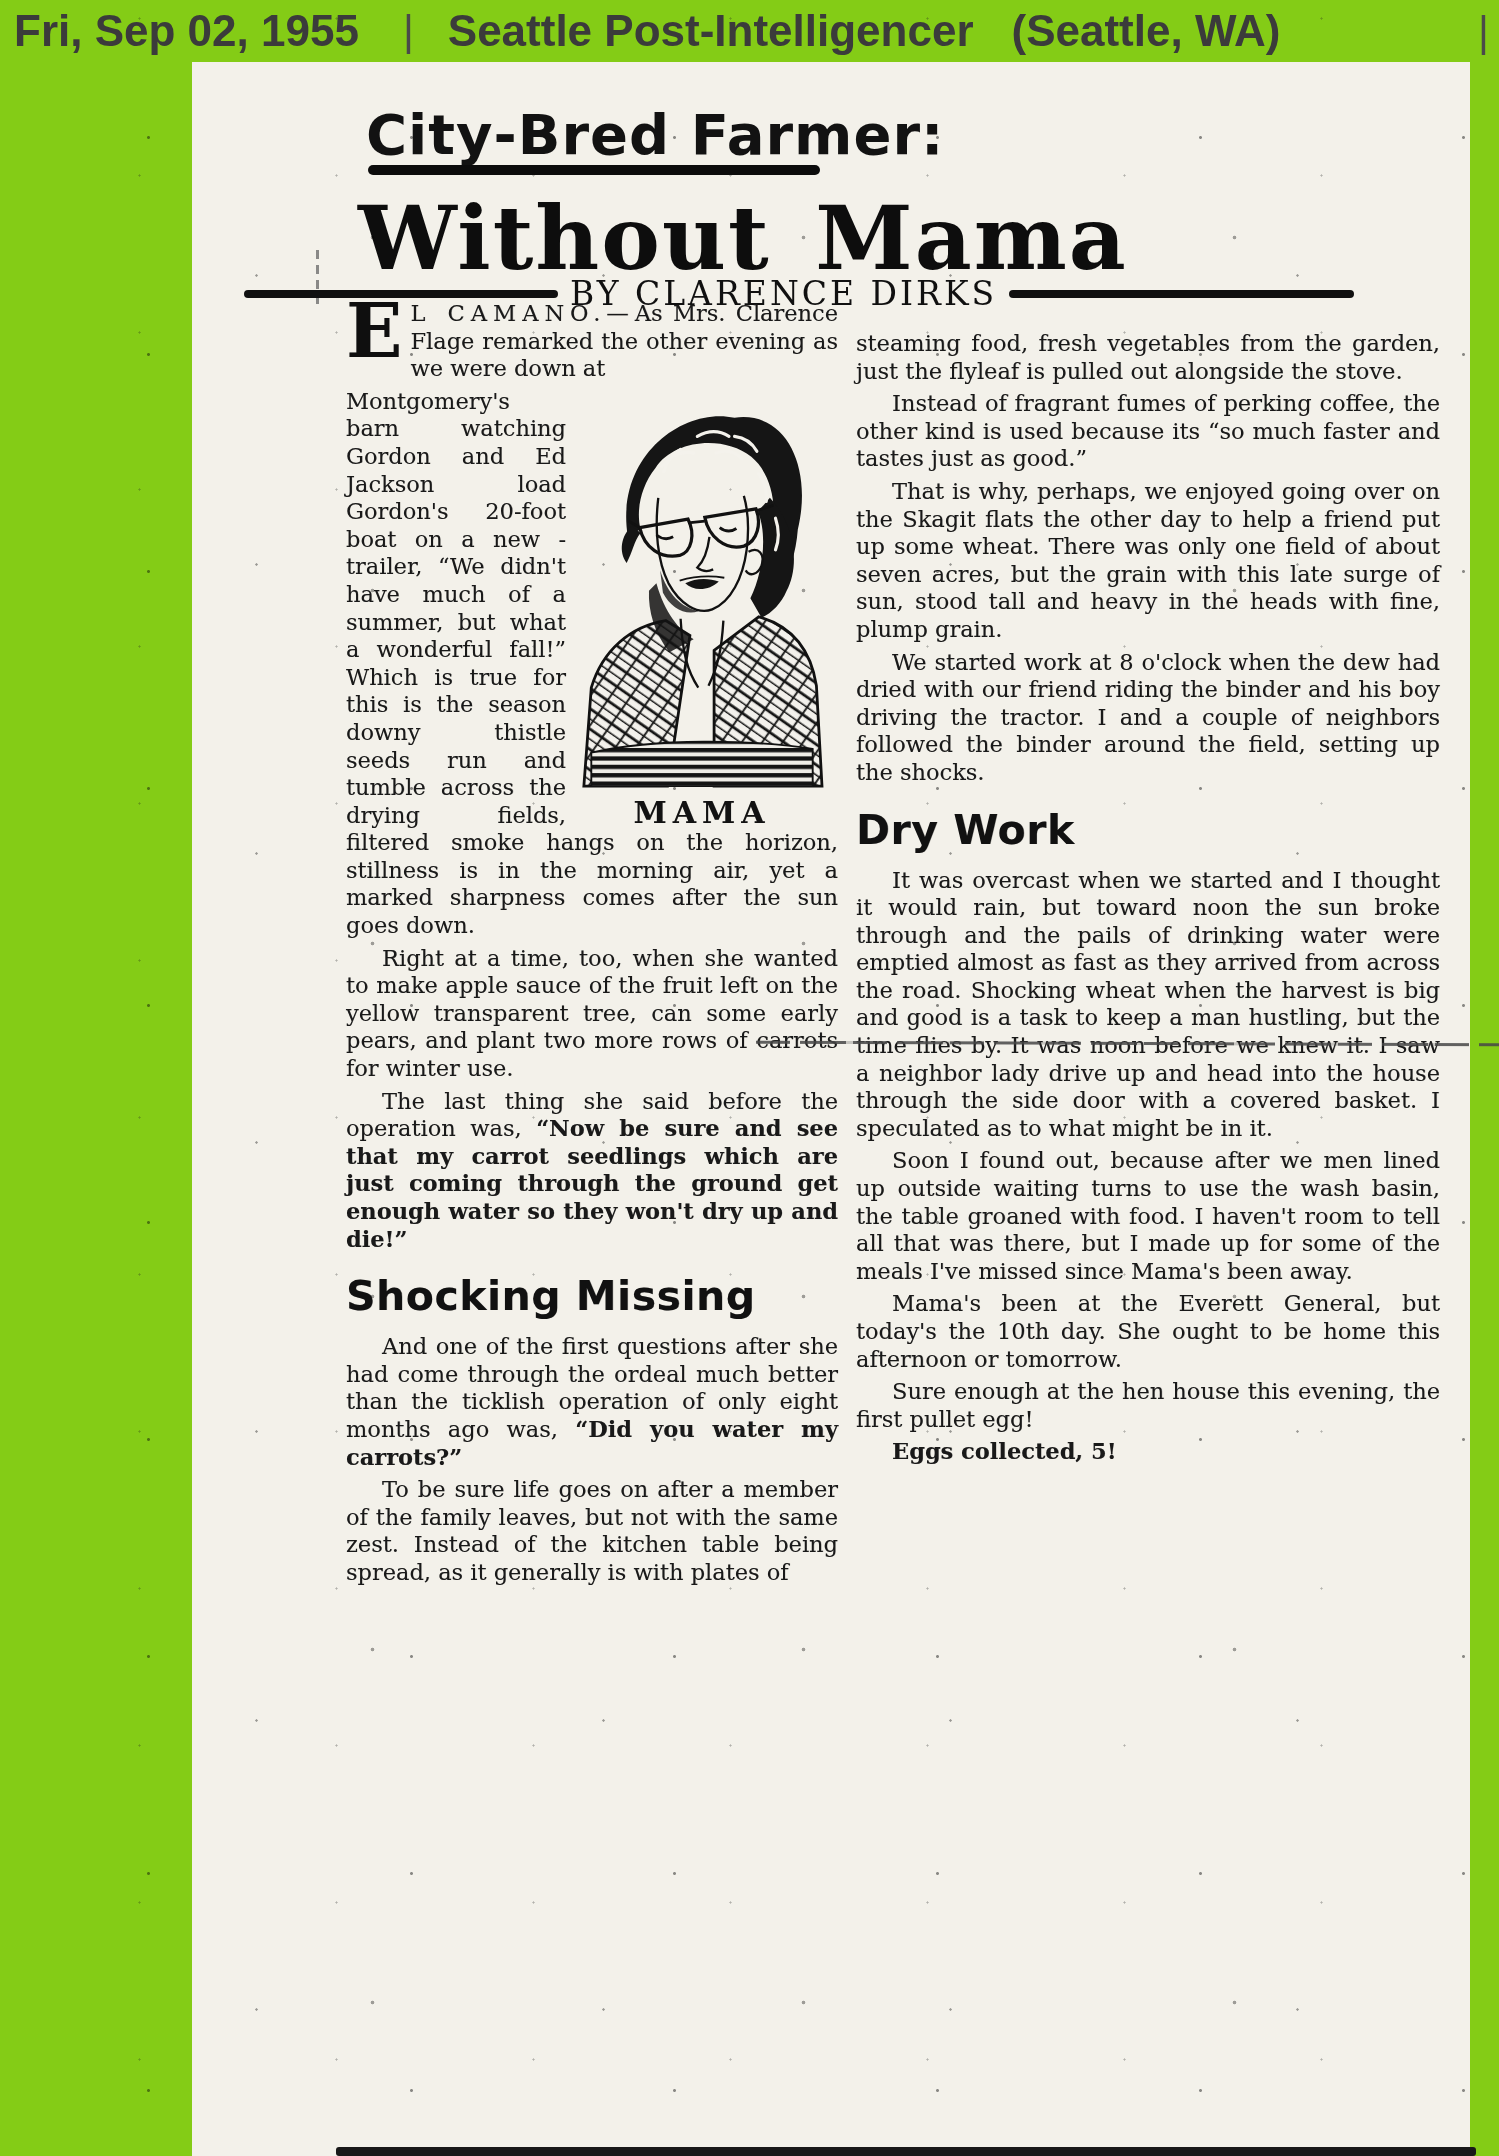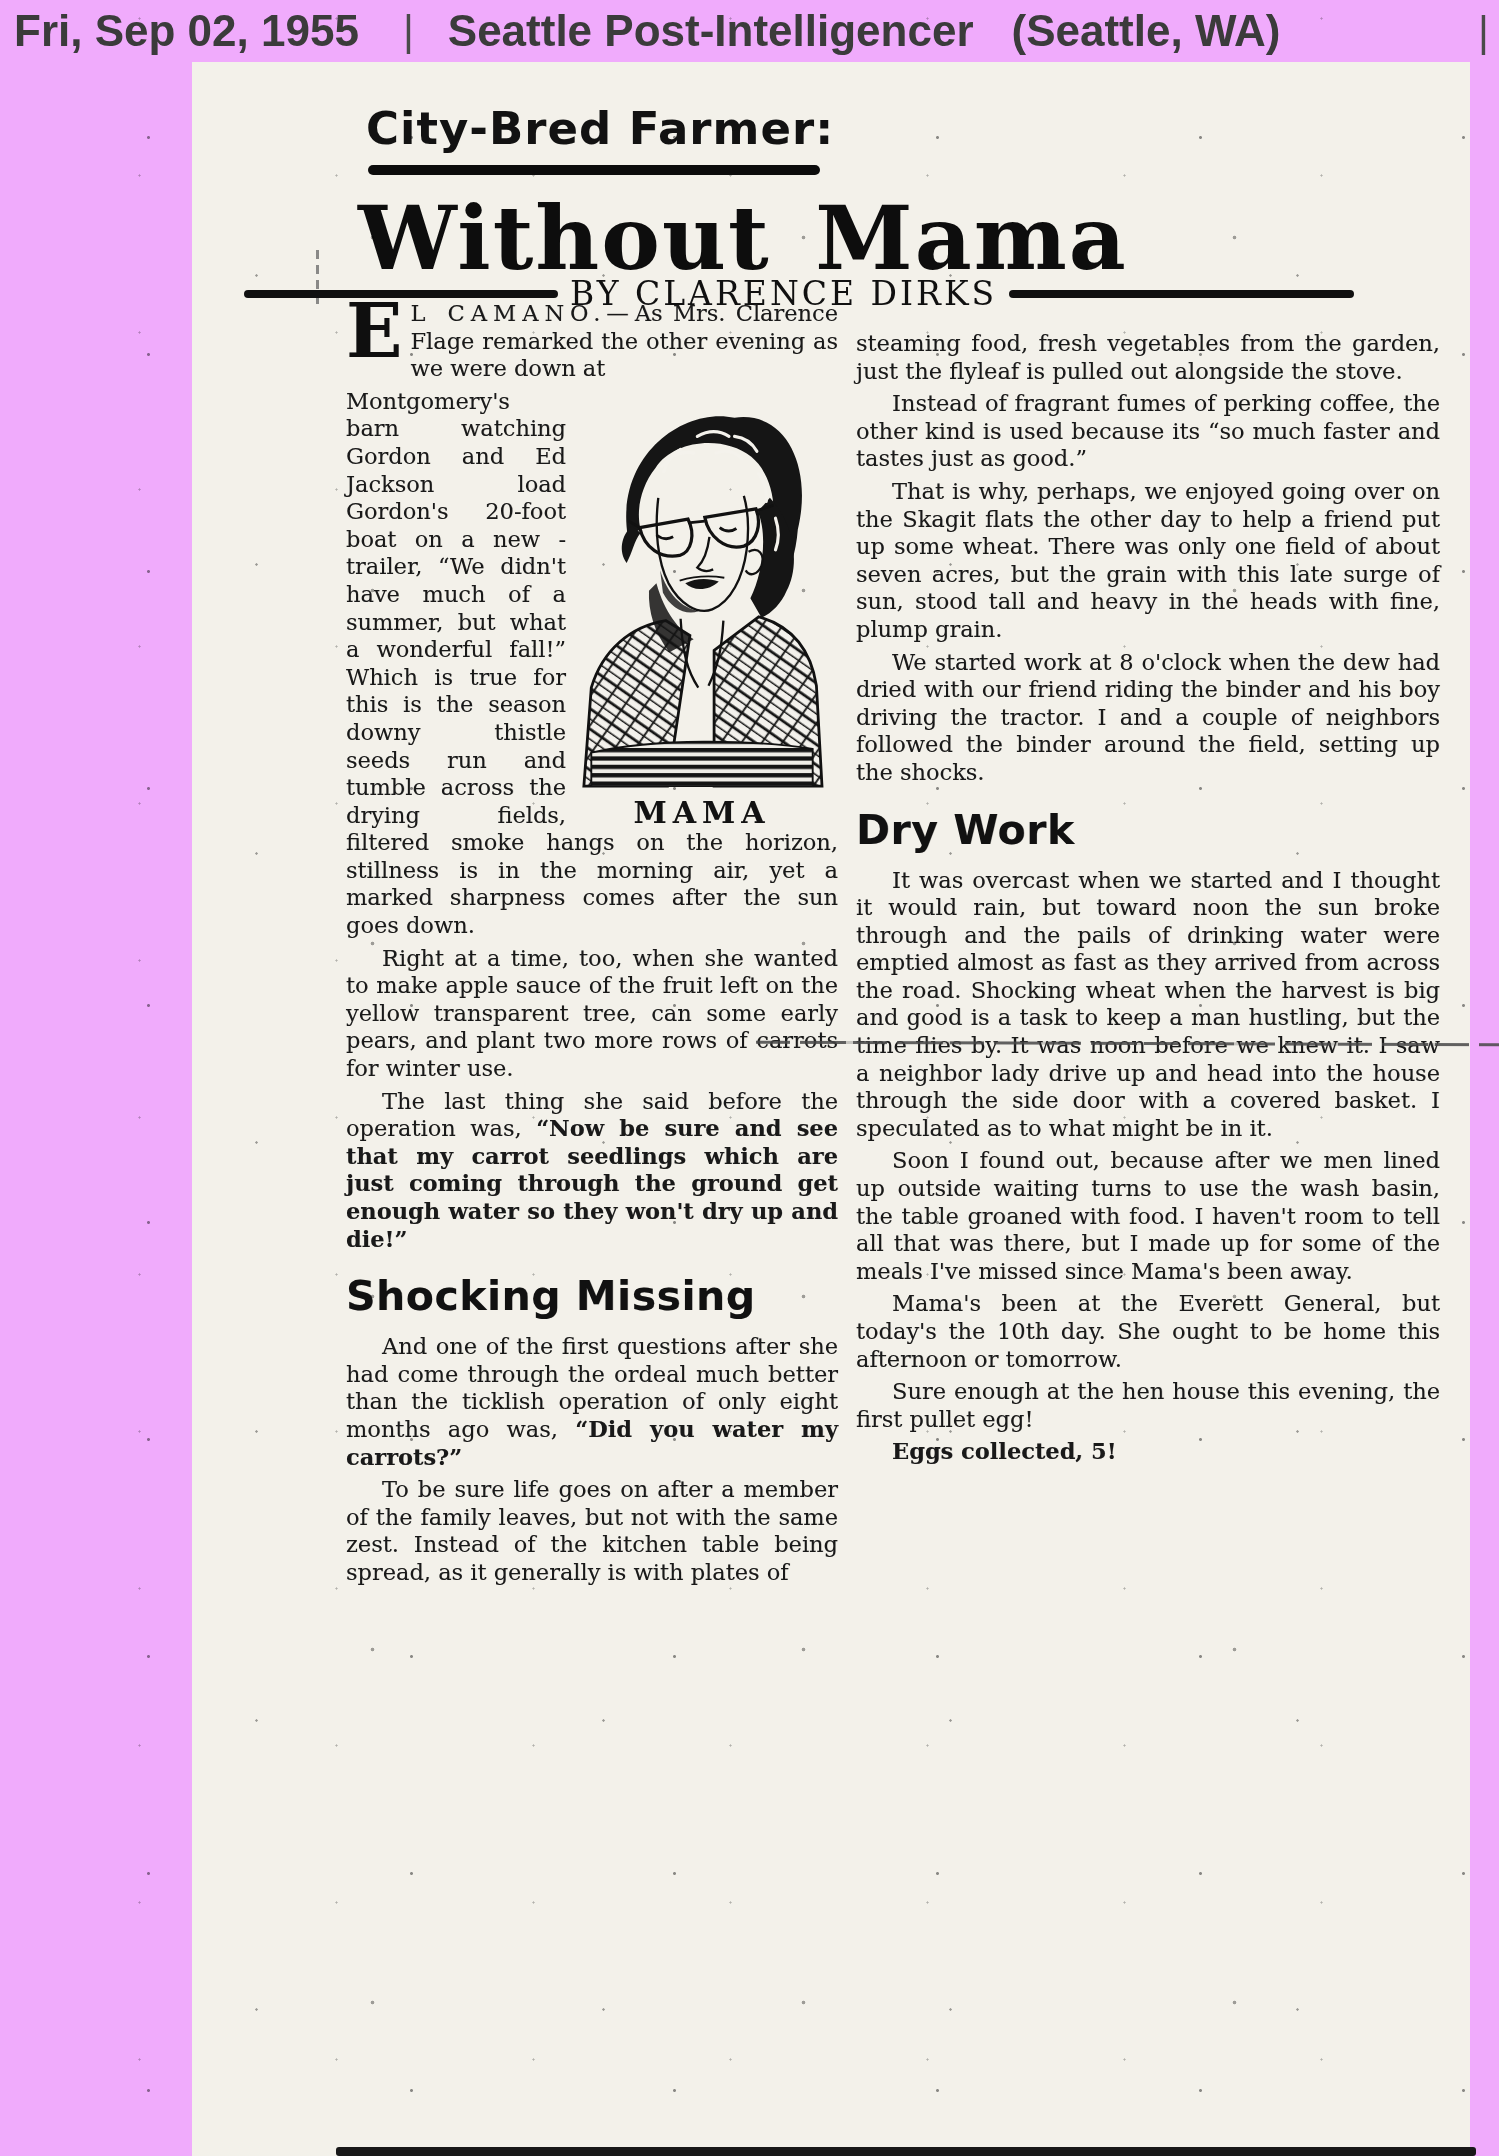--- a/index.html
+++ b/index.html
@@ -1,30 +1,30 @@
 <!DOCTYPE html>
 <html><head>
 <meta charset="utf-8">
 <style>
   html,body{margin:0;padding:0;background:#e9e7e2;}
-  .page{position:relative;width:1499px;height:2156px;background:#f0abfc;overflow:hidden;
+  .page{position:relative;width:1499px;height:2156px;background:#84cc16;overflow:hidden;
         font-family:"DejaVu Serif", serif;}
   .clip-area{position:absolute;left:192px;top:62px;width:1278px;height:2094px;background:#f3f1ea;}
 
   
   .masthead{position:absolute;top:4px;left:14px;height:54px;display:flex;align-items:center;
             font-family:"Liberation Sans", sans-serif;font-weight:bold;font-size:44px;color:#3b3b3b;}
   .masthead .sep{font-weight:normal;color:#4a4a4a;font-size:42px;margin:0 34px 0 44px;}
   .masthead .loc{margin-left:38px;}
   .masthead-end{position:absolute;top:8px;right:10px;font-family:"Liberation Sans", sans-serif;
                 font-weight:normal;font-size:42px;color:#4a4a4a;}
 
   
   .kicker{position:absolute;left:366px;top:102px;font-family:"DejaVu Sans", sans-serif;
-          font-weight:bold;font-size:45px;color:#121212;letter-spacing:1px;}
+          font-weight:bold;font-size:56px;color:#121212;letter-spacing:1px;}
   .kicker-rule{position:absolute;left:368px;top:165px;width:452px;height:10px;background:#0c0c0c;border-radius:5px;}
   .headline{position:absolute;left:358px;top:172px;font-family:"DejaVu Serif", serif;font-weight:bold;
             font-size:88px;line-height:96px;color:#0d0d0d;letter-spacing:2px;word-spacing:12px;white-space:nowrap;margin-top:18px;}
   .byline-row{position:absolute;left:244px;top:274px;width:1110px;display:flex;align-items:center;}
   .byline-rule{height:8px;background:#101010;border-radius:4px;}
   .byline-rule.left{width:314px;}
   .byline-rule.right{flex:1;}
   .byline{font-family:"DejaVu Serif", serif;font-weight:normal;font-size:33px;color:#101010;
           letter-spacing:3px;margin:0 12px;white-space:nowrap;}
   .tick-mark{position:absolute;left:316px;top:250px;width:3px;height:54px;opacity:.75;

